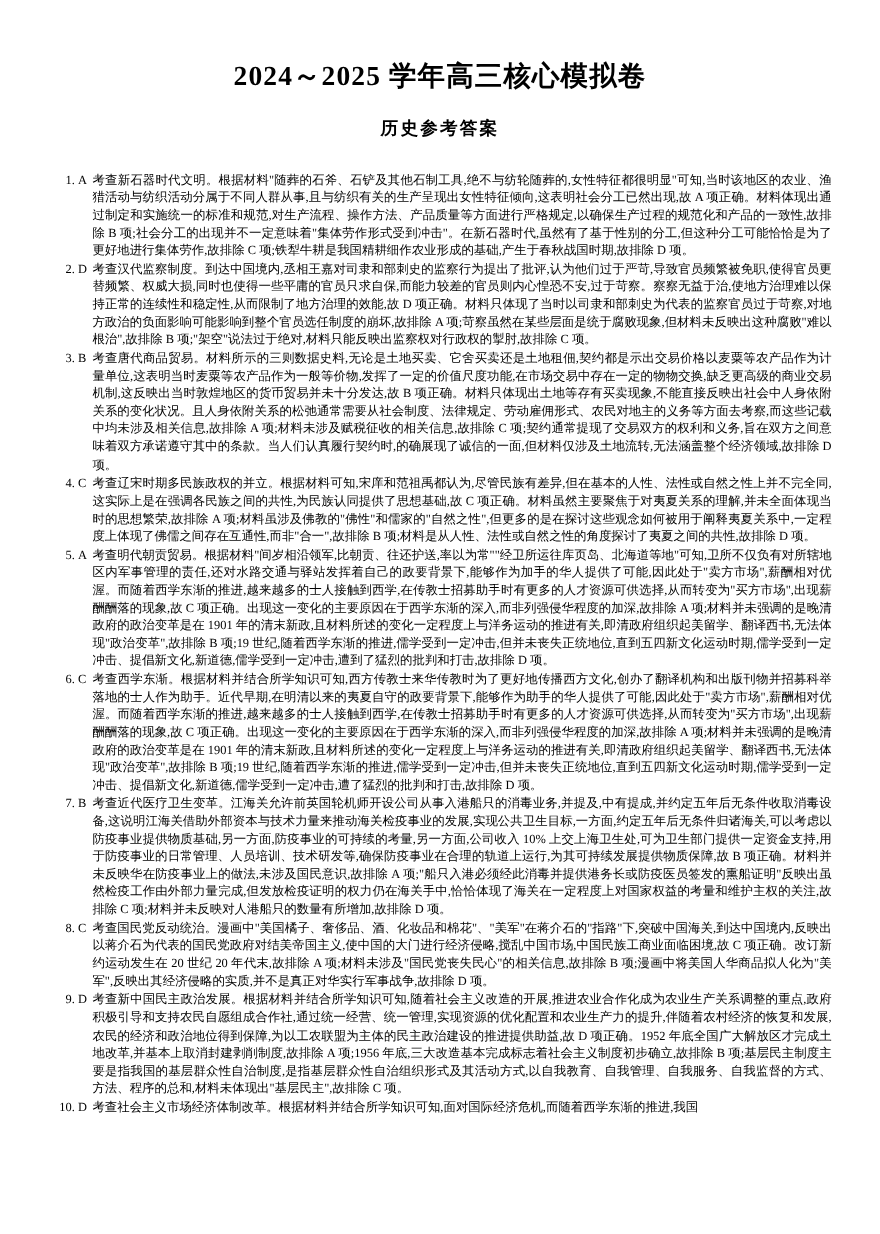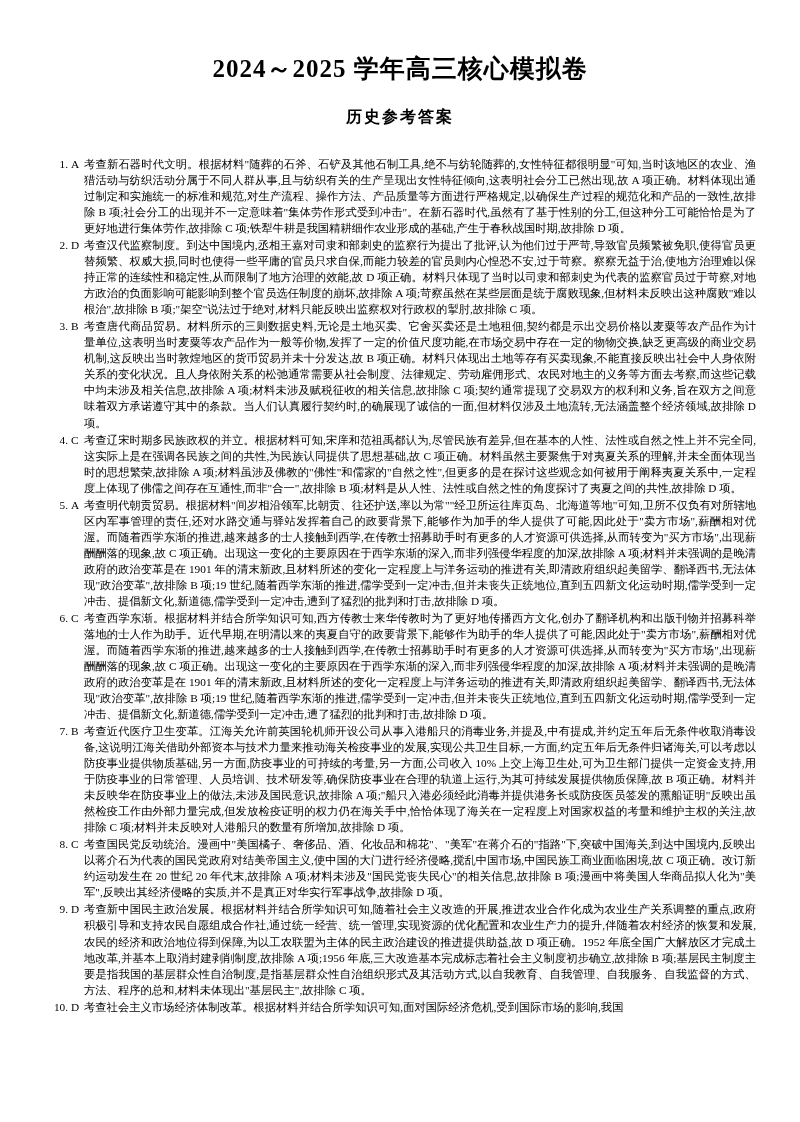--- a/index.html
+++ b/index.html
@@ -130,18 +130,18 @@
 
     <div class="item">
       <span class="num">9.</span>
       <span class="ans">D</span>
       <span class="body">考查新中国民主政治发展。根据材料并结合所学知识可知,随着社会主义改造的开展,推进农业合作化成为农业生产关系调整的重点,政府积极引导和支持农民自愿组成合作社,通过统一经营、统一管理,实现资源的优化配置和农业生产力的提升,伴随着农村经济的恢复和发展,农民的经济和政治地位得到保障,为以工农联盟为主体的民主政治建设的推进提供助益,故 D 项正确。1952 年底全国广大解放区才完成土地改革,并基本上取消封建剥削制度,故排除 A 项;1956 年底,三大改造基本完成标志着社会主义制度初步确立,故排除 B 项;基层民主制度主要是指我国的基层群众性自治制度,是指基层群众性自治组织形式及其活动方式,以自我教育、自我管理、自我服务、自我监督的方式、方法、程序的总和,材料未体现出"基层民主",故排除 C 项。</span>
     </div>
 
     <div class="item">
       <span class="num">10.</span>
       <span class="ans">D</span>
-      <span class="body">考查社会主义市场经济体制改革。根据材料并结合所学知识可知,面对国际经济危机,受到国际市场的影响,我国</span>
+      <span class="body">考查社会主义市场经济体制改革。根据材料并结合所学知识可知,面对国际经济危机,而随着西学东渐的推进,我国</span>
     </div>
 
   </div>
 
 </div>
 
 </body></html>

